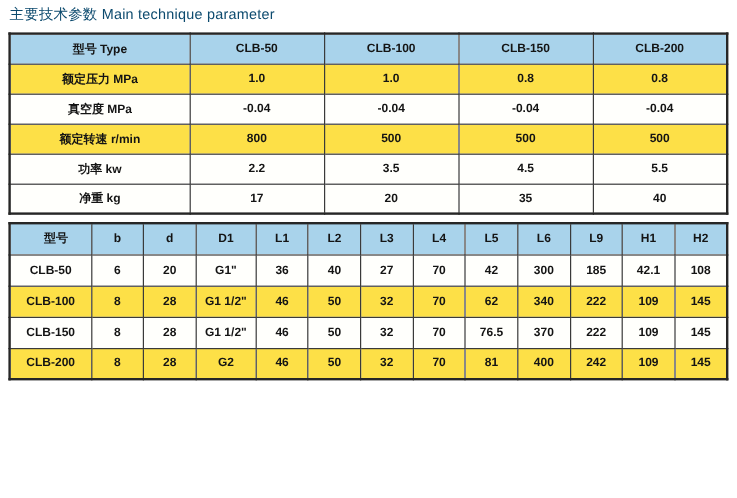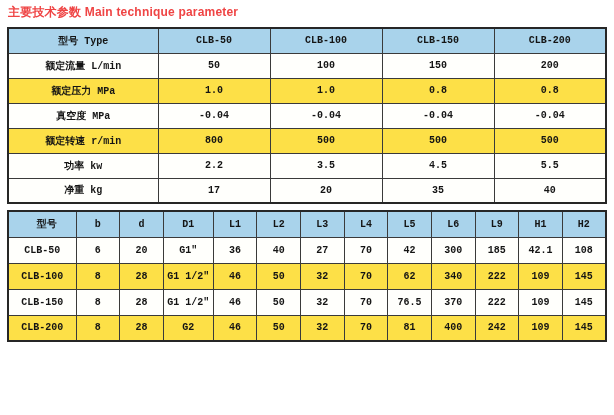--- a/index.html
+++ b/index.html
@@ -5,35 +5,34 @@
   * { box-sizing: border-box; }
   html, body {
     margin: 0; padding: 0;
     width: 614px; height: 415px;
     background: #ffffff;
     font-family: "Liberation Sans", "DejaVu Sans", sans-serif;
   }
   .page { width: 614px; height: 415px; overflow: hidden; }
   .section-title {
     font-size: 12px;
-    font-weight: bold;
-    color: #ef4444;
+    font-weight: normal;
+    color: #0c4a6e;
     margin: 0 0 0 8px;
     padding: 0;
     letter-spacing: 0.2px;
   }
   .title-1 { padding-top: 4px; }
   .title-2 { padding-top: 17px; }
   table.spec {
     border-collapse: collapse;
     table-layout: fixed;
     width: 600px;
     margin: 6px 0 0 7px;
     border: 2px solid #262626;
-    font-family: Liberation Mono, monospace;
   }
   table.spec th, table.spec td {
     border: 1px solid #3a3a3a;
     text-align: center;
     vertical-align: middle;
     font-size: 10px;
     font-weight: bold;
     color: #141414;
     padding: 0 2px;
     overflow: hidden;
@@ -61,27 +60,20 @@
     <thead>
       <tr>
           <th>型号 Type</th>
           <th>CLB-50</th>
           <th>CLB-100</th>
           <th>CLB-150</th>
           <th>CLB-200</th>
         </tr>
     </thead>
     <tbody>
-        <tr>
-          <td>额定流量 L/min</td>
-          <td>50</td>
-          <td>100</td>
-          <td>150</td>
-          <td>200</td>
-        </tr>
         <tr class="stripe">
           <td>额定压力 MPa</td>
           <td>1.0</td>
           <td>1.0</td>
           <td>0.8</td>
           <td>0.8</td>
         </tr>
         <tr>
           <td>真空度 MPa</td>
           <td>-0.04</td>

